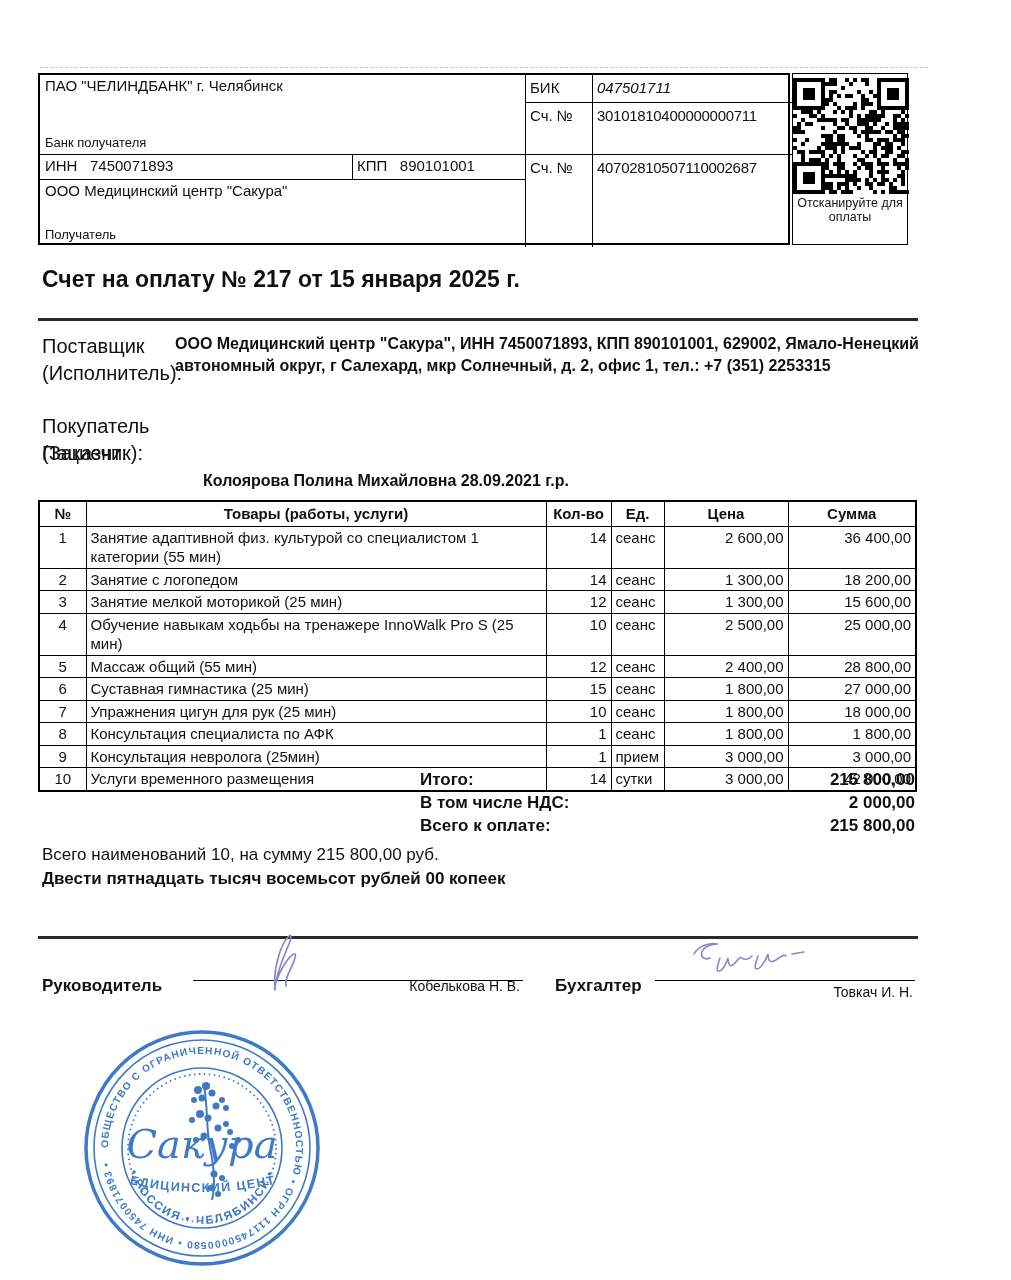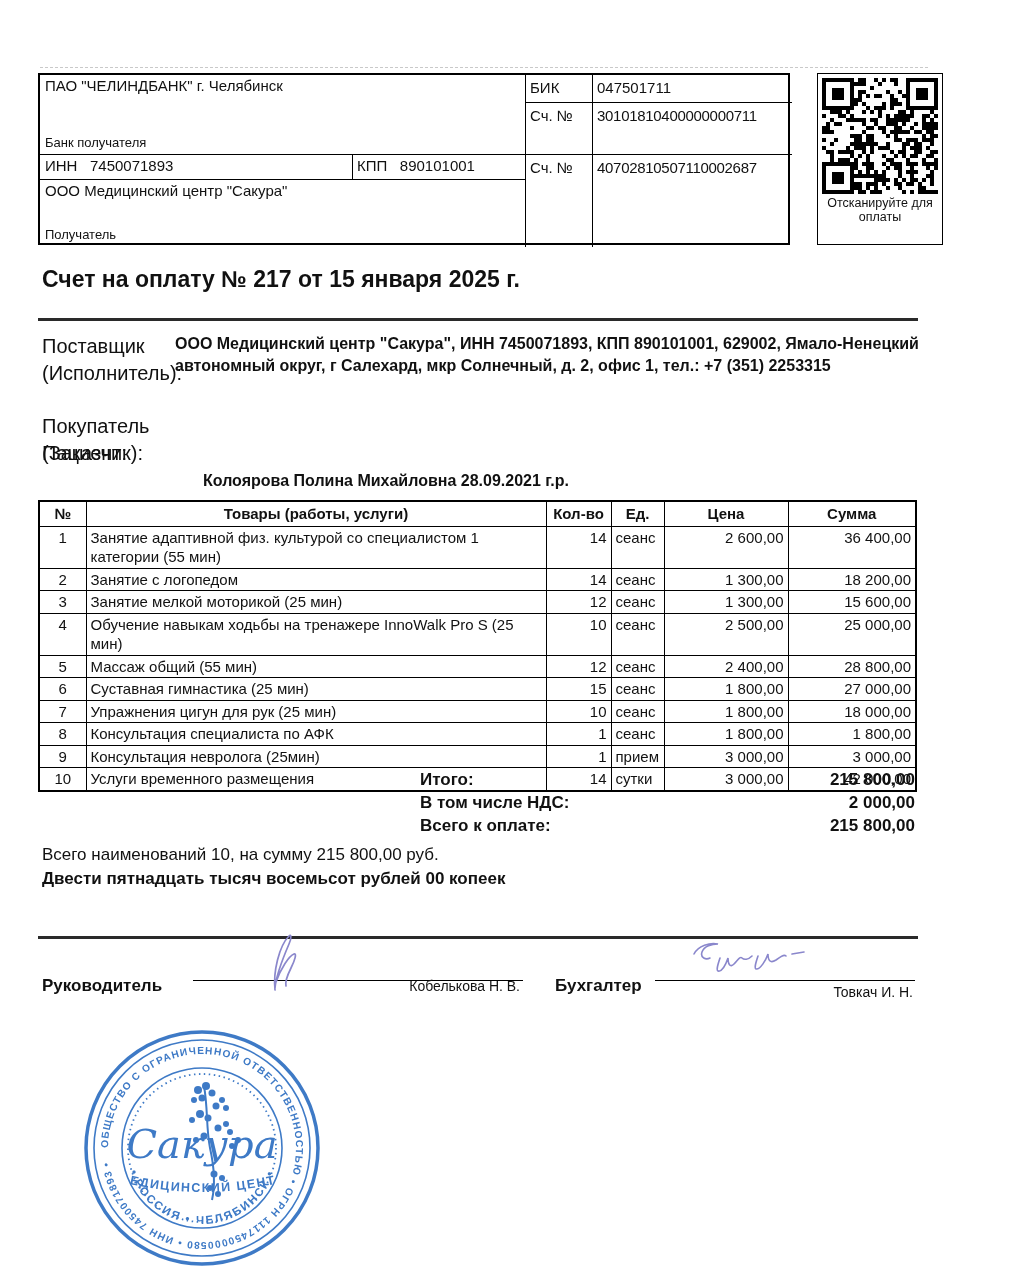--- a/index.html
+++ b/index.html
@@ -7,21 +7,21 @@
   .page { position:relative; width:1011px; height:1280px; background:#fff; overflow:hidden; }
 
   
   .bank-table { position:absolute; left:38px; top:73px; width:752px; height:172px; border:2px solid #000; font-size:15px; }
   .bt-cell { position:absolute; padding:2px 5px; line-height:1.2; }
   .bt-small { font-size:13px; }
   .hline { position:absolute; background:#000; height:1px; }
   .vline { position:absolute; background:#000; width:1px; }
   .dashed-top { position:absolute; left:40px; top:67px; width:888px; border-top:1px dashed #c9c9c9; }
 
-  .qr-box { position:absolute; left:817px; top:73px; width:126px; height:172px; border:1px solid #000; }
+  .qr-box { position:absolute; left:792px; top:73px; width:116px; height:172px; border:1px solid #000; }
   .qr-box svg { display:block; margin:4px auto 0 auto; }
   .qr-caption { font-size:12.5px; text-align:center; line-height:1.15; margin-top:2px; }
 
   
   .doc-title { position:absolute; left:42px; top:266px; font-size:23px; font-weight:bold; }
   .title-rule { position:absolute; left:38px; top:318px; width:880px; height:3px; background:#2a2a2a; }
 
   
   .party-label { position:absolute; left:42px; font-size:20px; line-height:1.35; }
   .party-value { position:absolute; left:175px; width:745px; font-size:16px; font-weight:bold; line-height:1.35; }
@@ -85,21 +85,21 @@
 
     <div class="bt-cell" style="left:0; top:105px; width:485px;">ООО Медицинский центр "Сакура"</div>
     <div class="bt-cell bt-small" style="left:0; top:150px; width:485px;">Получатель</div>
 
     <div class="vline" style="left:485px; top:0; height:172px;"></div>
     <div class="vline" style="left:552px; top:0; height:172px;"></div>
     <div class="hline" style="left:485px; top:27px; width:267px;"></div>
     <div class="hline" style="left:485px; top:79px; width:267px;"></div>
 
     <div class="bt-cell" style="left:485px; top:2px; width:67px;">БИК</div>
-    <div class="bt-cell" style="left:552px; top:2px; width:200px;">047501711</div>
+    <div class="bt-cell" style="left:552px; top:2px; width:200px;font-style:italic;">047501711</div>
 
     <div class="bt-cell" style="left:485px; top:30px; width:67px;">Сч. №</div>
     <div class="bt-cell" style="left:552px; top:30px; width:200px; letter-spacing:-0.3px;">30101810400000000711</div>
 
     <div class="bt-cell" style="left:485px; top:82px; width:67px;">Сч. №</div>
     <div class="bt-cell" style="left:552px; top:82px; width:200px; letter-spacing:-0.3px;">40702810507110002687</div>
   </div>
 
   <div class="qr-box">
     <svg width="116" height="116" viewBox="0 0 29 29" id="qr-svg">

